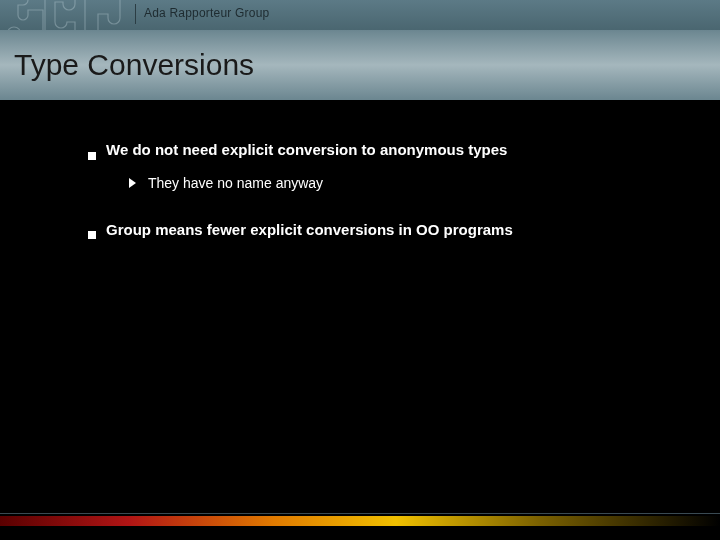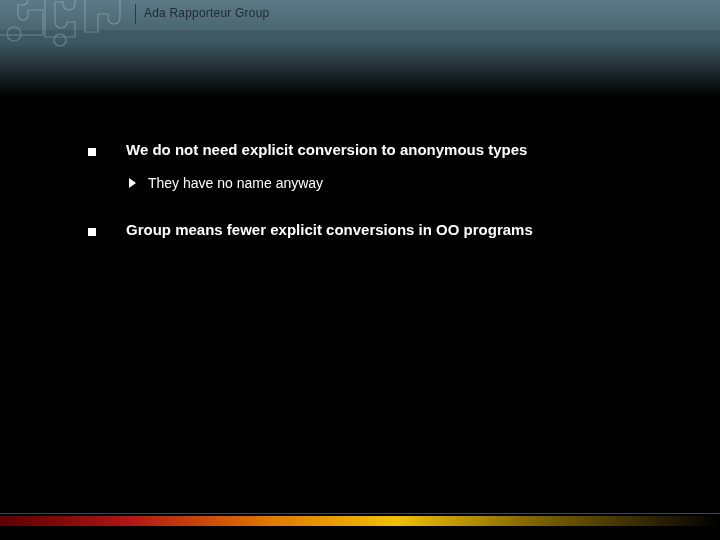--- a/index.html
+++ b/index.html
@@ -31,21 +31,21 @@
     display: flex; align-items: center;
   }
   .title-text {
     color: #1a1a1a; font-size: 30px; font-weight: 400; margin-left: 14px;
   }
   .content {
     position: absolute; top: 140px; left: 88px; right: 40px;
     color: #ffffff; font-size: 15px;
   }
   .bullet-row {
-    display: flex; align-items: center; margin-bottom: 14px; gap: 20px;
+    display: flex; align-items: flex-end; margin-bottom: 14px;
   }
   .bullet-row.bold .btext { font-weight: 700; }
   .square {
     width: 8px; height: 8px; background: #ffffff; margin-top: 5px; margin-right: 10px; flex: 0 0 auto;
   }
   .sub-row {
     display: flex; align-items: center; margin-left: 40px; margin-bottom: 18px; font-size: 14px;
   }
   .arrow {
     margin-right: 10px; margin-top: 1px; flex: 0 0 auto;
@@ -72,20 +72,23 @@
       <path d="M55,2 h30 v12 a6,6 0 0 1 -12,0 v-2 h-8 v20 a6,6 0 0 0 12,0 h8 v15 h-30 z"></path>
       <path d="M95,8 h35 v20 a6,6 0 0 1 -12,0 v-4 h-10 v18 h-13 z"></path>
       <circle cx="24" cy="44" r="7"></circle>
       <circle cx="70" cy="50" r="6"></circle>
     </g>
   </svg>
 
   <div class="vline"></div>
   <div class="group-label">Ada Rapporteur Group</div>
 
+  <div class="title-band">
+    <div class="title-text">Type Conversions</div>
+  </div>
 
   <div class="content">
 
     <div class="bullet-row bold">
       <div class="square"></div>
       <div class="btext">We do not need explicit conversion to anonymous types</div>
     </div>
 
     <div class="sub-row">
       <svg class="arrow" width="10" height="12">

